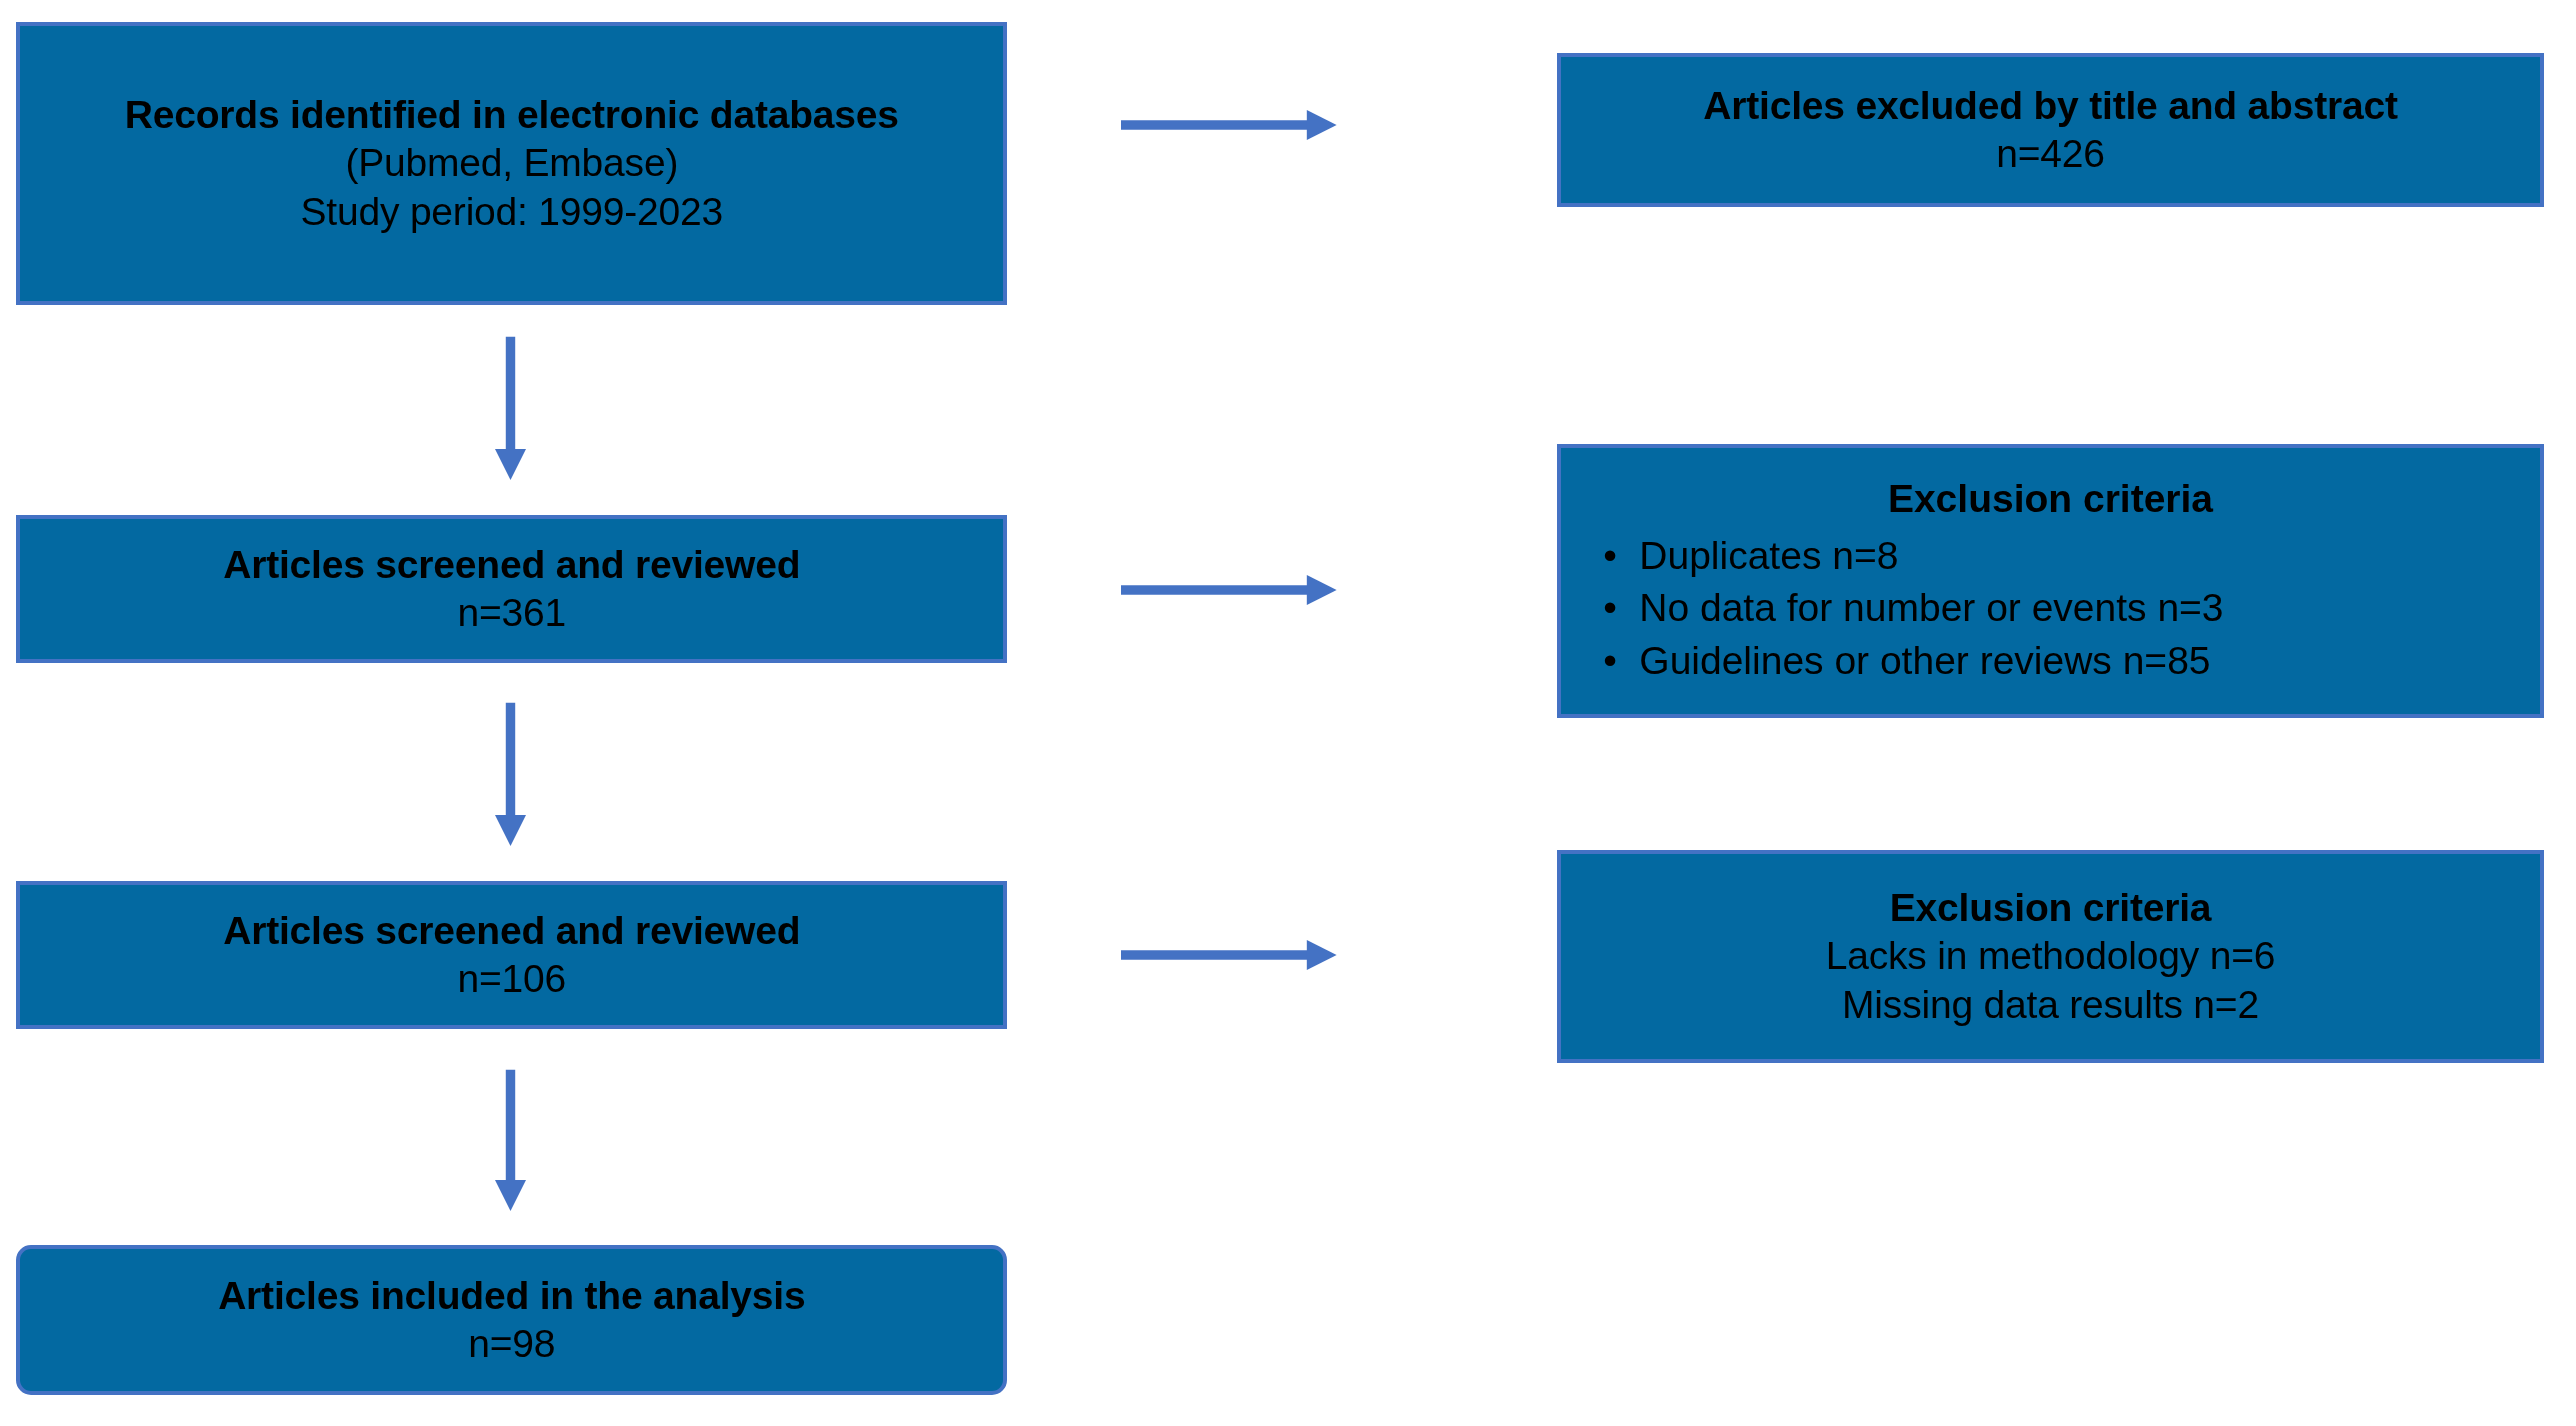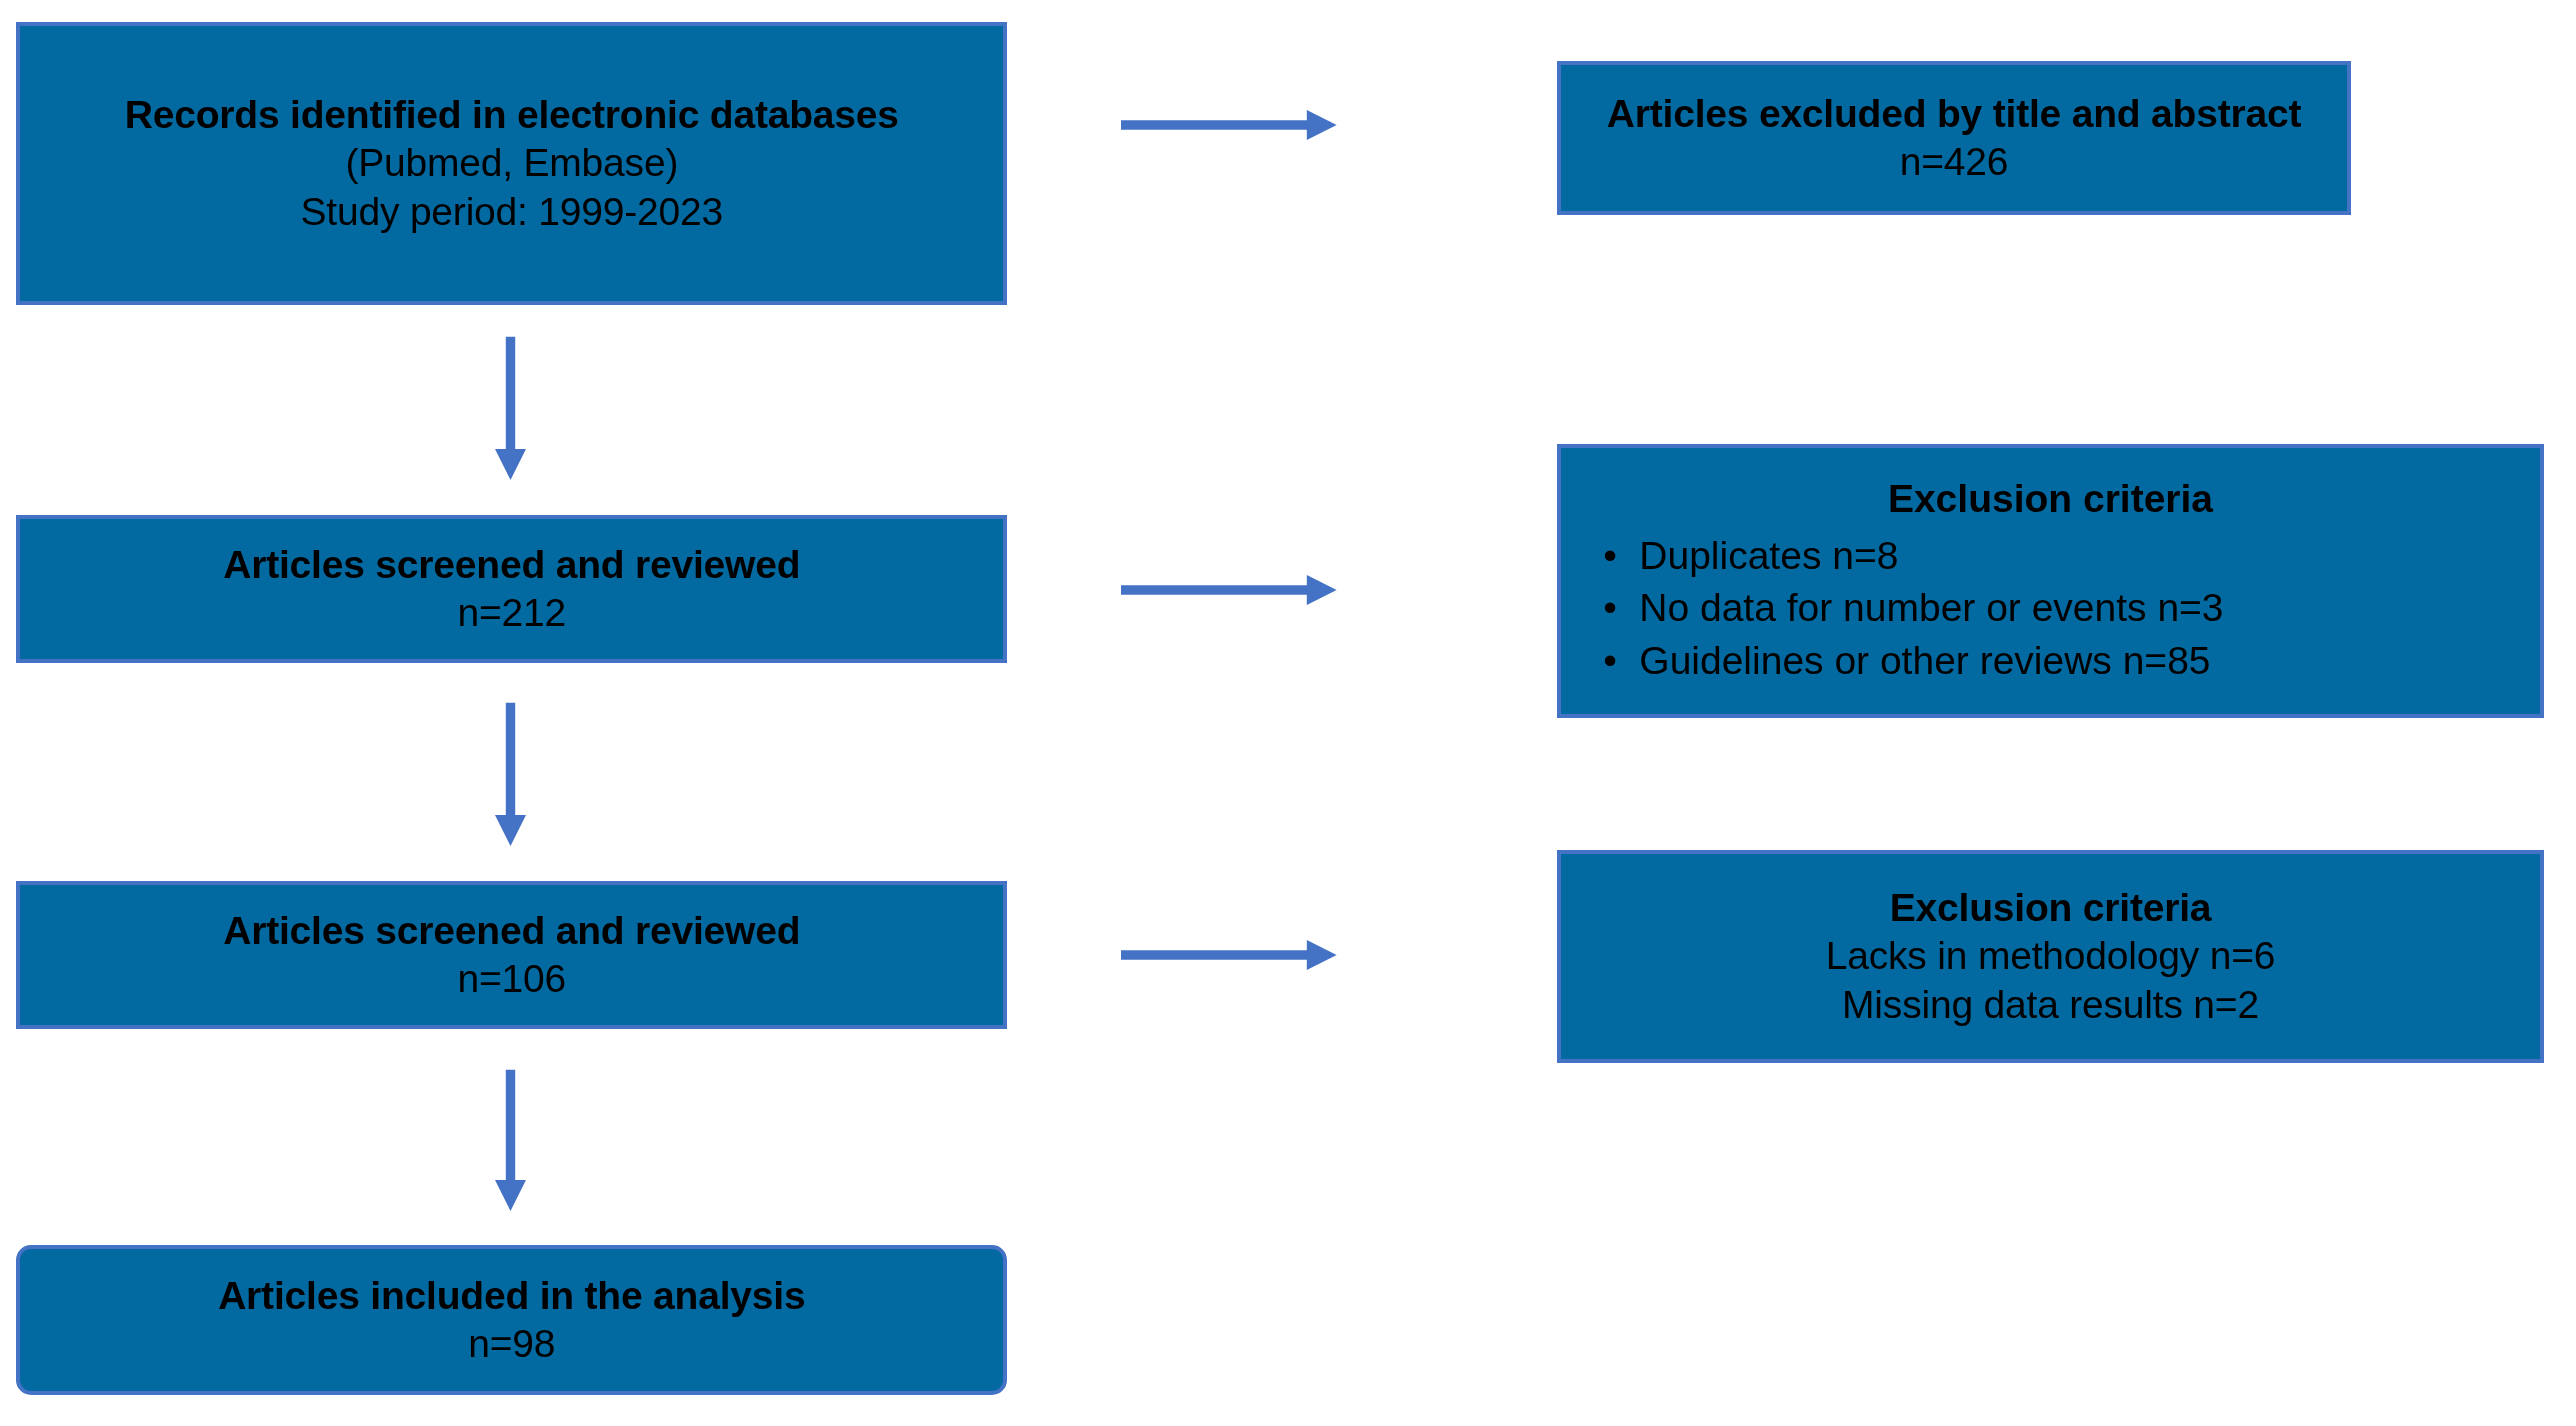--- a/index.html
+++ b/index.html
@@ -94,34 +94,34 @@
 <div id="canvas">
 
   <div class="node" style="left:16.3px; top:22px; width:991px; height:283px;">
     <span class="line bold">Records identified in electronic databases</span>
     <span class="line">(Pubmed, Embase)</span>
     <span class="line">Study period: 1999-2023</span>
   </div>
 
   <div class="node" style="left:16.3px; top:515px; width:991px; height:148px;">
     <span class="line bold">Articles screened and reviewed</span>
-    <span class="line">n=212</span>
+    <span class="line">n=361</span>
   </div>
 
   <div class="node" style="left:16.3px; top:881px; width:991px; height:148px;">
     <span class="line bold">Articles screened and reviewed</span>
     <span class="line">n=106</span>
   </div>
 
   <div class="node" style="left:16.3px; top:1245px; width:991px; height:150px;border-radius:15px;">
     <span class="line bold">Articles included in the analysis</span>
     <span class="line">n=98</span>
   </div>
 
-  <div class="node" style="left:1557px; top:61px; width:794px; height:154px;">
+  <div class="node" style="left:1557px; top:53px; width:987px; height:154px;">
     <span class="line bold">Articles excluded by title and abstract</span>
     <span class="line">n=426</span>
   </div>
 
   <div class="node bulleted" style="left:1557px; top:444px; width:987px; height:274px;">
     <div class="heading">Exclusion criteria</div>
 
     <div class="bullet-row">
       <span class="bullet-dot">•</span>
       <span class="bullet-text">Duplicates n=8</span>

